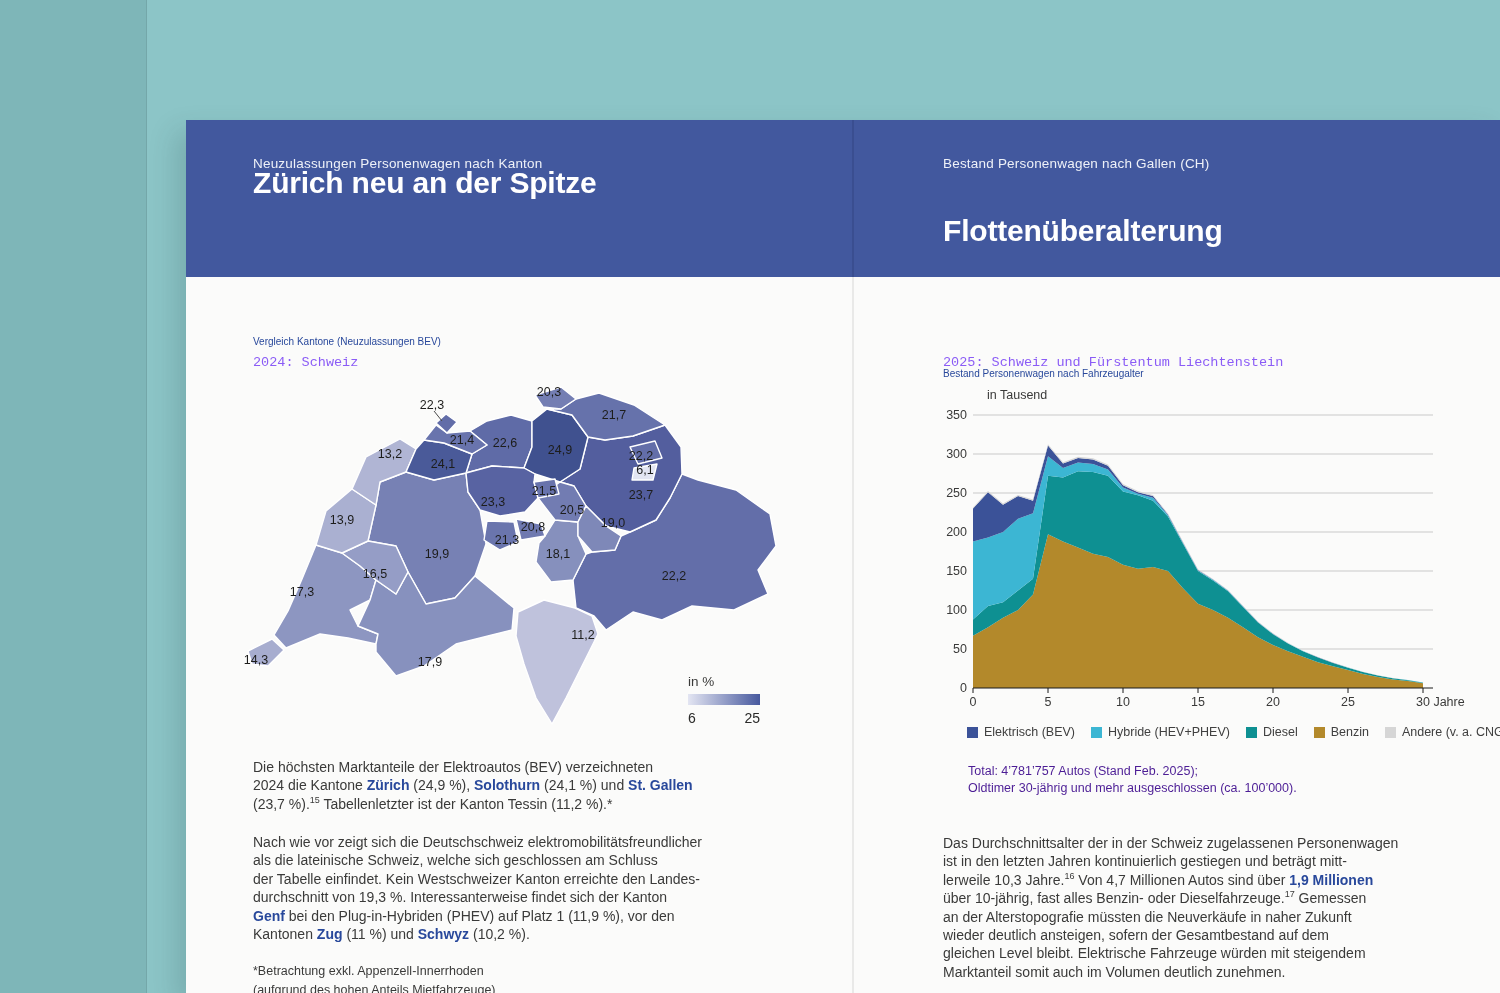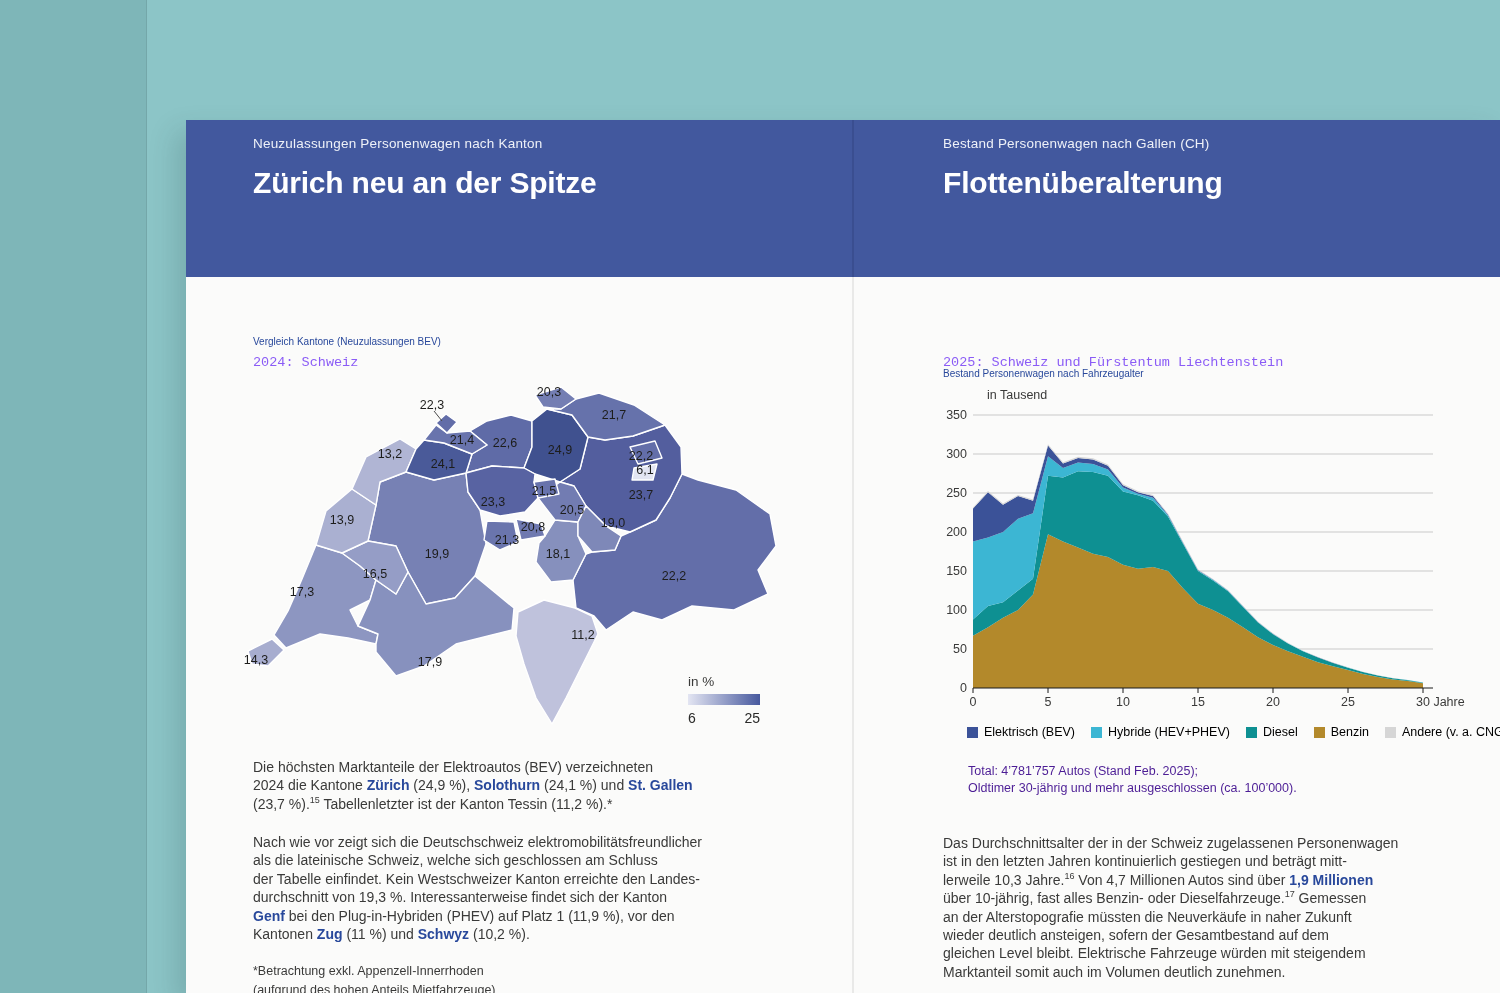--- a/index.html
+++ b/index.html
@@ -8,49 +8,49 @@
     background:#8cc5c7;font-family:"Liberation Sans",sans-serif;
   }
   .bg-strip{position:absolute;left:0;top:0;width:146px;height:993px;background:#7eb6b8;border-right:1px solid rgba(0,0,0,.08);}
   .page{
     position:absolute;left:186px;top:120px;width:1314px;height:873px;
     background:#fbfbfa;overflow:hidden;box-shadow:-10px 12px 26px rgba(30,60,60,.18);
   }
   .hdr{position:absolute;left:0;top:0;width:1314px;height:157px;background:#42589e;}
   .gutter-hdr{position:absolute;left:666px;top:0;width:2px;height:157px;background:#3a4e90;}
   .gutter-body{position:absolute;left:666px;top:157px;width:2px;height:716px;background:#e9e9e8;}
-  .kicker{position:absolute;top:16px;font-size:13.5px;letter-spacing:.2px;color:#eef1f8;}
+  .kicker{position:absolute;top:36px;font-size:13.5px;letter-spacing:.2px;color:#eef1f8;}
   .hd-title{position:absolute;top:46px;font-size:30px;font-weight:bold;letter-spacing:-.2px;color:#ffffff;}
   .sec-title{position:absolute;font-size:10px;font-weight:normal;color:#28489b;}
   .sec-sub{position:absolute;font-size:13.5px;color:#8b5cf6;font-family:Liberation Mono, monospace;}
   .y-axis-label{position:absolute;font-size:12.5px;color:#3a3a39;padding-left:44px;}
   .para{position:absolute;font-size:14px;line-height:18.4px;color:#3a3a39;white-space:pre-line;}
   .para .strong{font-weight:bold;color:#28489b;}
   .para sup{font-size:9px;line-height:0;}
   .footnote{position:absolute;font-size:12.5px;line-height:19px;color:#3a3a39;white-space:pre-line;}
   .note{position:absolute;font-size:12.5px;line-height:17px;color:#4c1d95;white-space:pre-line;}
   .legend-row{position:absolute;display:flex;align-items:center;}
-  .lg-item{display:inline-flex;align-items:center;margin-right:16px;font-size:12.5px;color:#000000;white-space:nowrap;}
+  .lg-item{display:inline-flex;align-items:center;margin-right:16px;font-size:12.5px;color:#404040;white-space:nowrap;}
   .lg-item .sw{display:inline-block;width:11px;height:11px;margin-right:6px;}
   svg{position:absolute;overflow:visible;}
   svg text{font-family:"Liberation Sans",sans-serif;}
   .map-label{font-size:12.5px;fill:#1d1d1b;}
 </style>
 </head>
 <body>
 
 <div class="bg-strip"></div>
 
 <div class="page">
 
   <div class="hdr">
     <div class="kicker" style="left:67px;">Neuzulassungen Personenwagen nach Kanton</div>
     <div class="hd-title" style="left:67px;text-align:center;">Zürich neu an der Spitze</div>
     <div class="kicker" style="left:757px;">Bestand Personenwagen nach Gallen (CH)</div>
-    <div class="hd-title" style="left:757px;">Flottenüberalterung</div>
+    <div class="hd-title" style="left:757px;margin-top:48px;">Flottenüberalterung</div>
   </div>
   <div class="gutter-hdr"></div>
   <div class="gutter-body"></div>
 
   <div class="sec-title" style="left:67px;top:216px;">Vergleich Kantone (Neuzulassungen BEV)</div>
   <div class="sec-sub" style="left:67px;top:235px;">2024: Schweiz</div>
 
   <svg style="left:44px;top:263px;" width="560" height="350" viewBox="0 0 560 350">
       <polygon points="146,122 150,99 176,89 204,97 236,90 238,109 250,127 256,161 245,193 225,215 196,221 178,189 166,163 138,158" fill="#7781b4" stroke="#ffffff" stroke-width="1.4" stroke-linejoin="round"></polygon>
       <polygon points="44,252 58,228 72,196 86,162 112,170 130,183 146,197 140,217 120,227 128,243 148,251 146,261 118,255 90,251 56,265" fill="#8d96c1" stroke="#ffffff" stroke-width="1.4" stroke-linejoin="round"></polygon>

